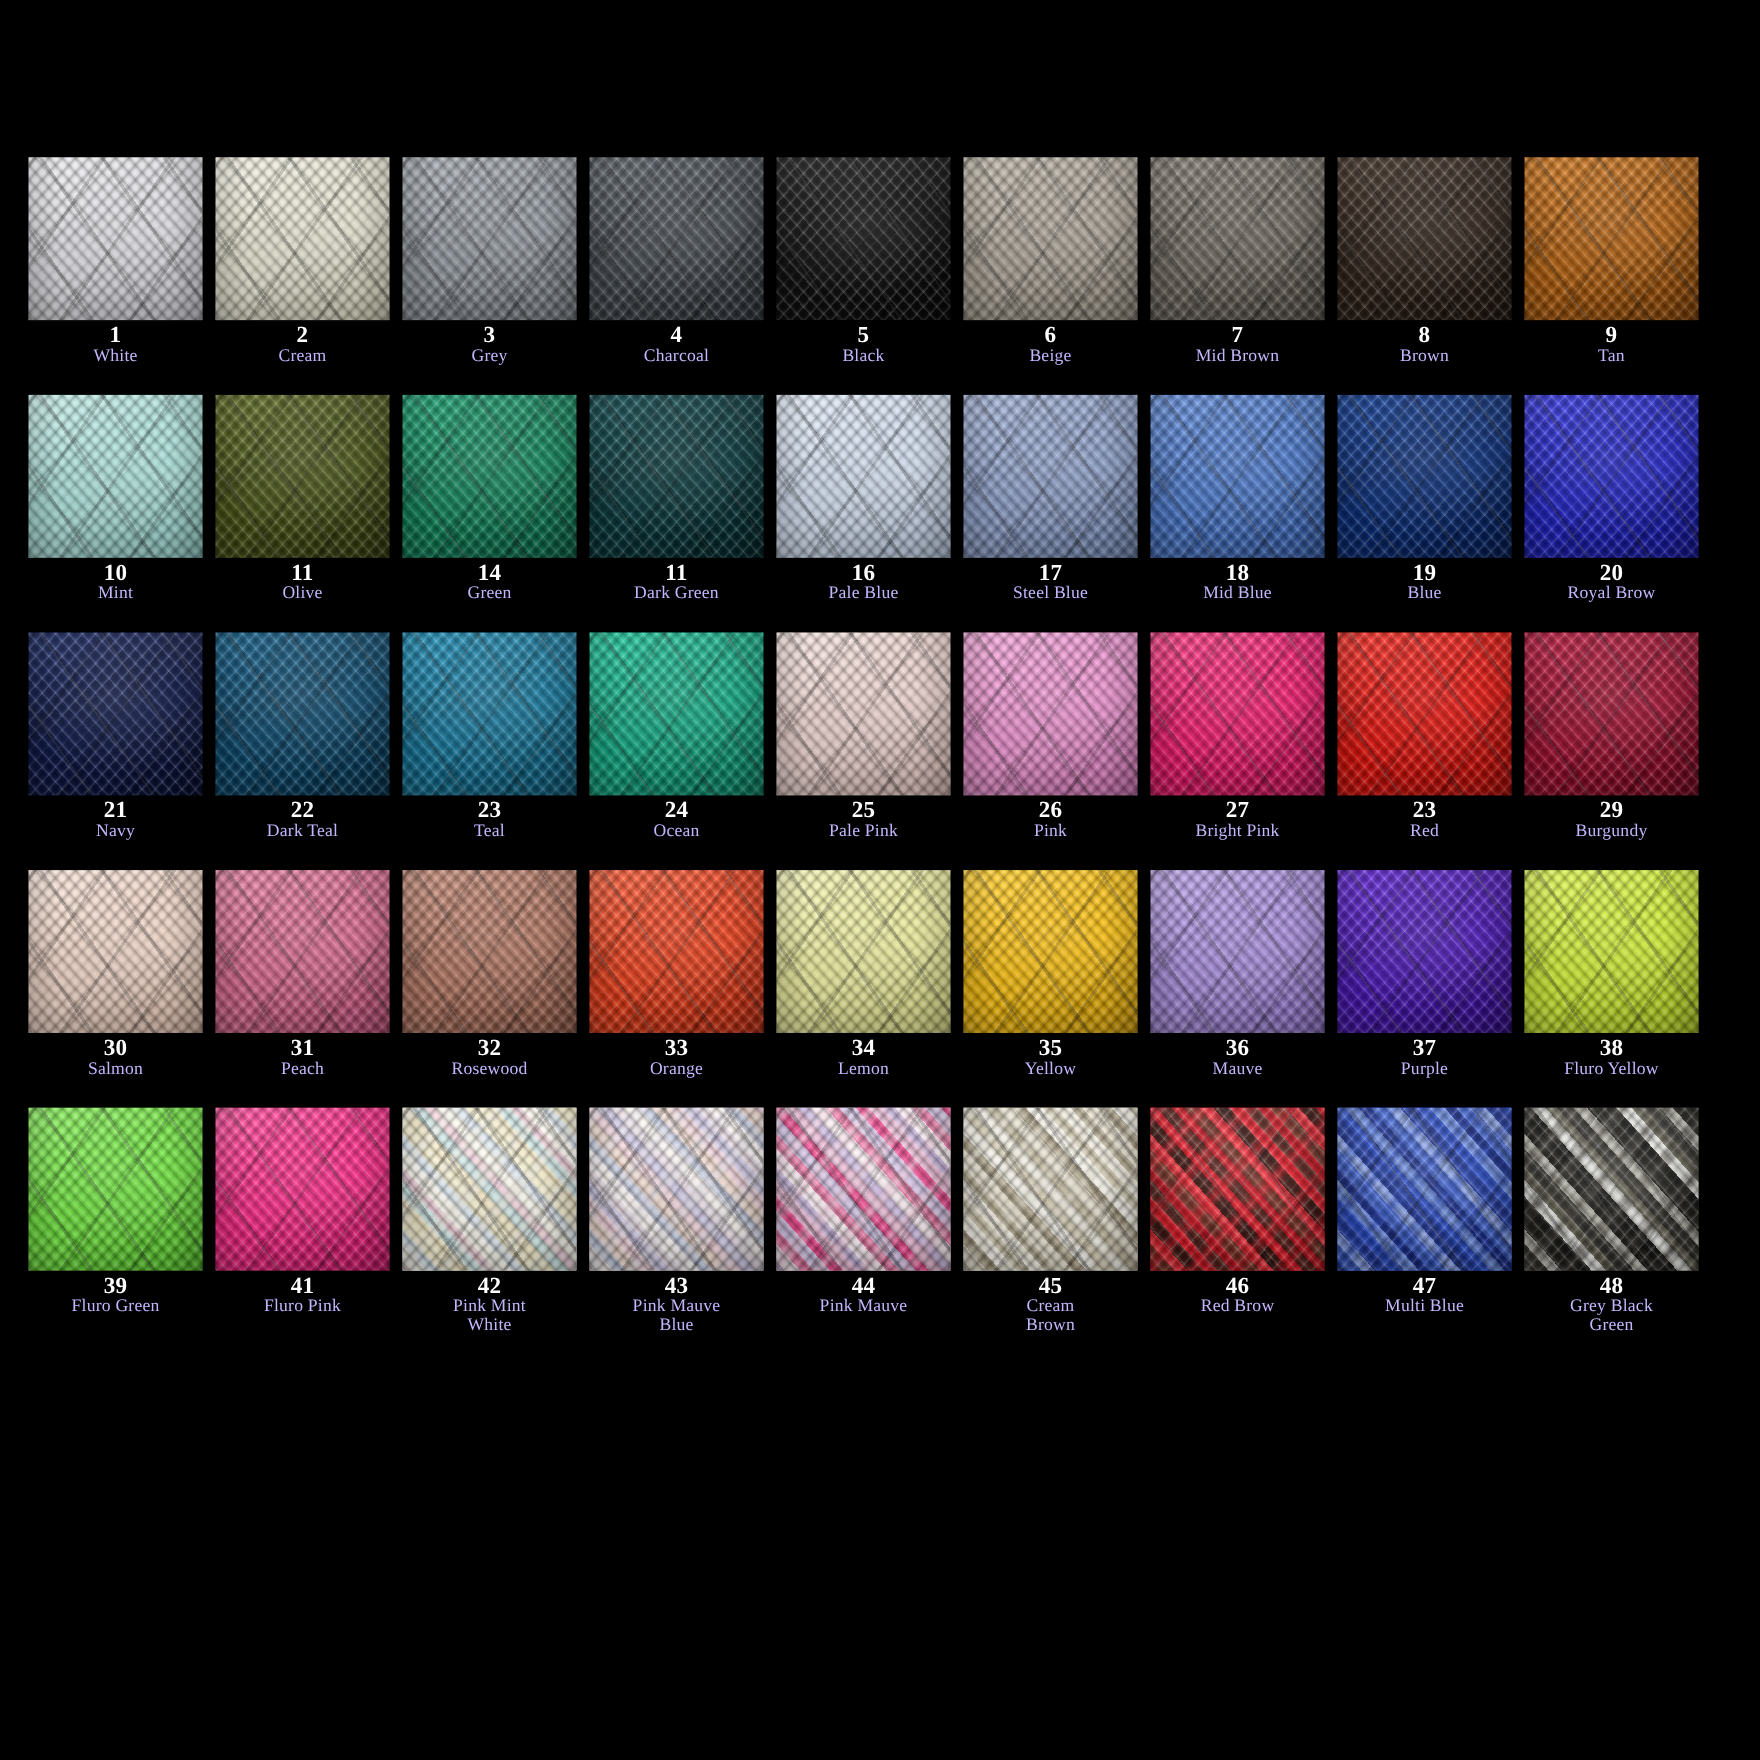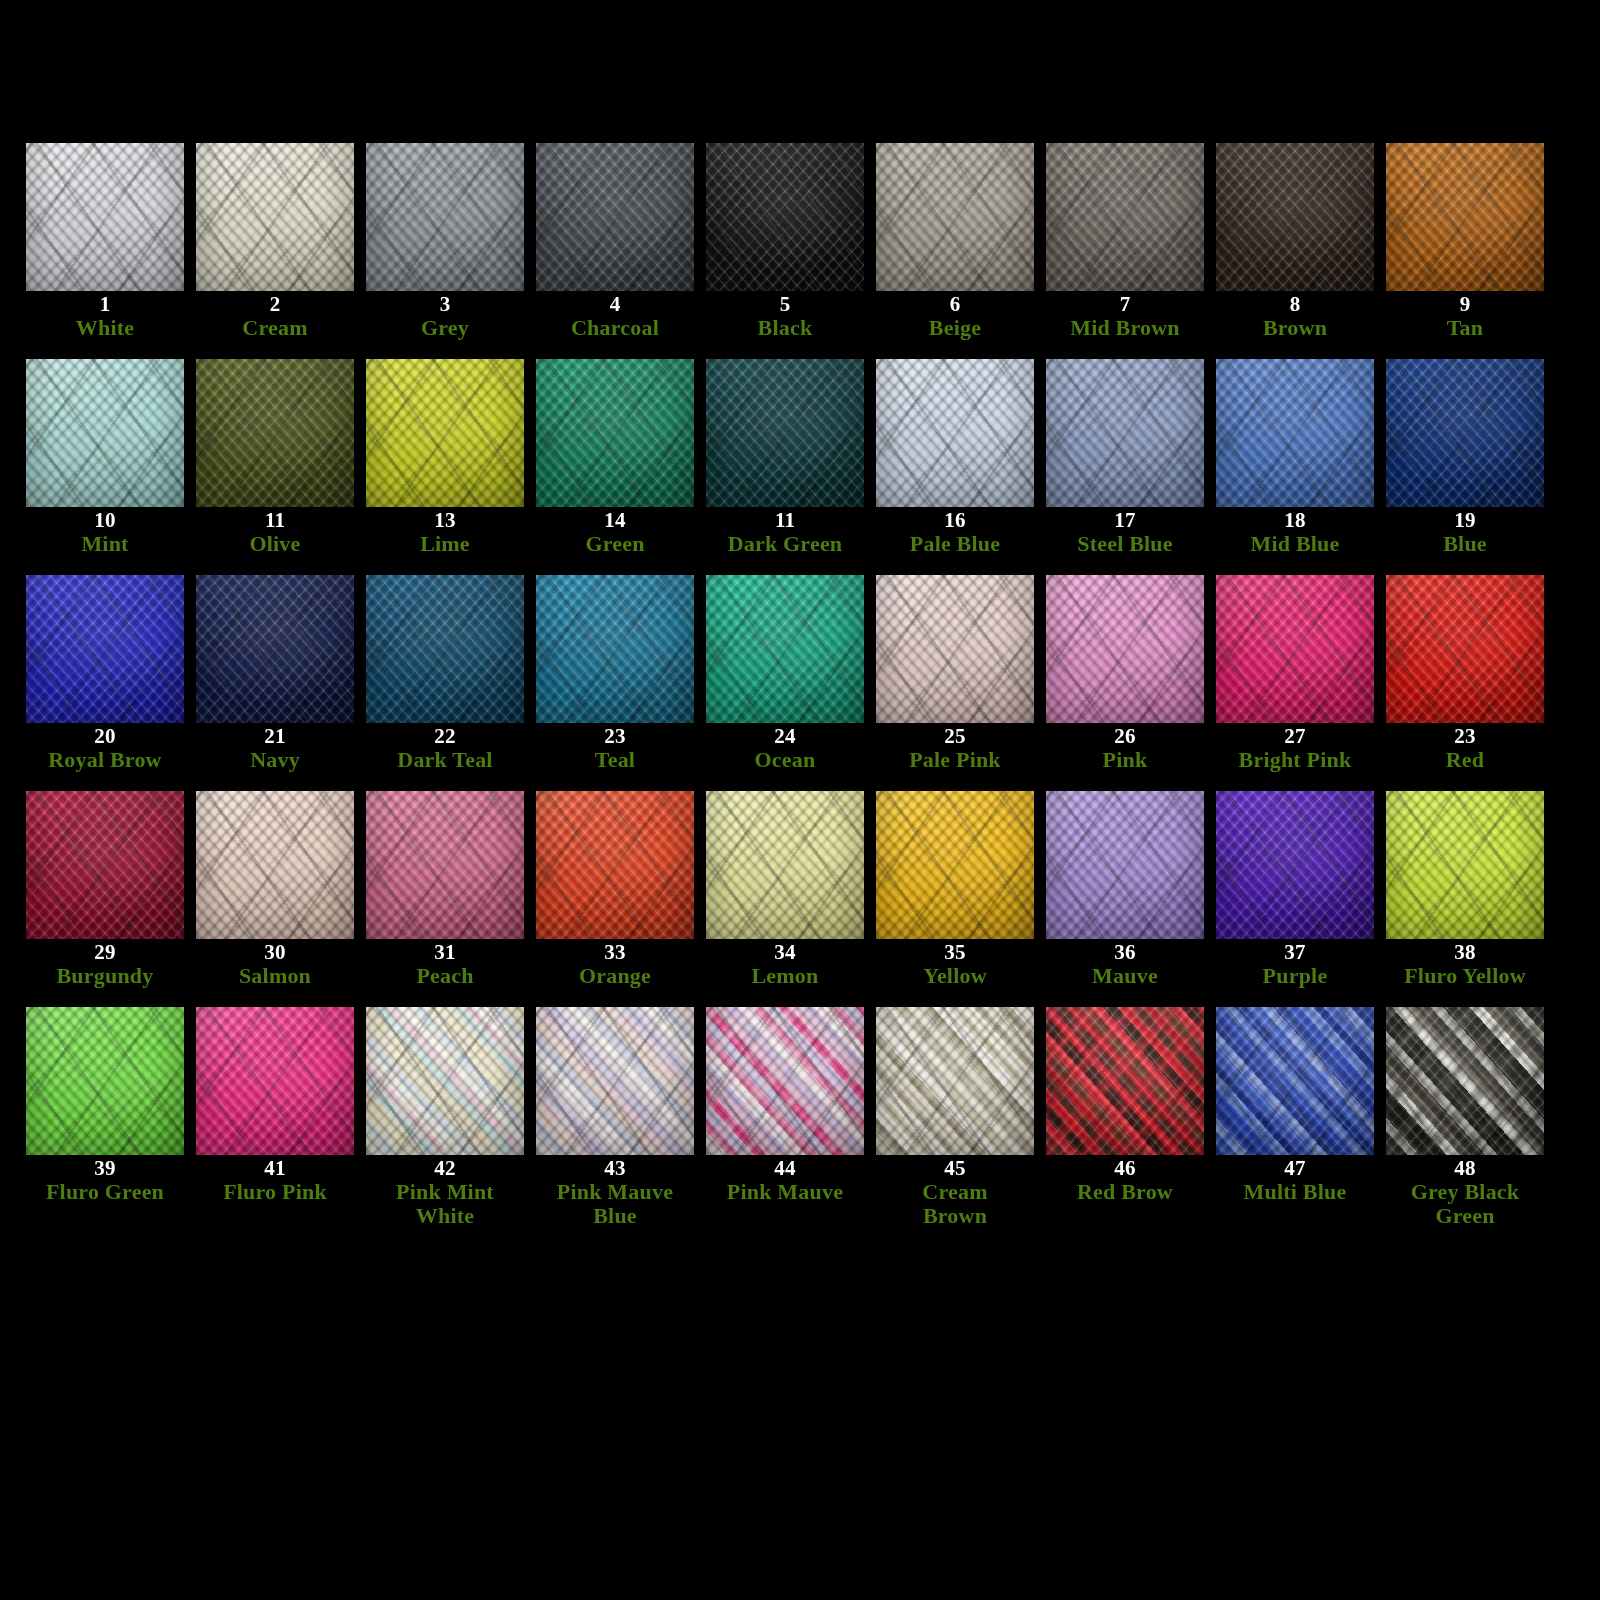--- a/index.html
+++ b/index.html
@@ -125,23 +125,23 @@
   }
   .cap-num {
     display: block;
     font-size: 21px;
     font-weight: bold;
     color: #ffffff;
     margin-bottom: 1px;
   }
   .cap-name {
     display: block;
-    font-size: 22px;
-    font-weight: bold;
-    color: #4d7c0f;
+    font-size: 16px;
+    font-weight: normal;
+    color: #c4b5fd;
     white-space: pre-line;
   }
 </style>
 </head>
 <body>
 
 <div id="chart">
   <div class="grid" id="grid">
       <div class="cell">
         <div class="swatch" style="background: linear-gradient(150deg, rgb(238, 238, 242) 0%, rgb(217, 217, 222) 38%, rgb(217, 217, 222) 62%, rgb(198, 198, 207) 100%);">
@@ -269,32 +269,20 @@
           <div class="ply2"></div>
           <div class="arcs"></div>
           <div class="shade"></div>
         </div>
         <div class="caption">
           <span class="cap-num">11</span>
           <span class="cap-name">Olive</span>
         </div>
       </div>
       <div class="cell">
-        <div class="swatch" style="background: linear-gradient(150deg, rgb(221, 229, 58) 0%, rgb(203, 212, 28) 38%, rgb(203, 212, 28) 62%, rgb(174, 181, 22) 100%);">
-          <div class="ply"></div>
-          <div class="ply2"></div>
-          <div class="arcs"></div>
-          <div class="shade"></div>
-        </div>
-        <div class="caption">
-          <span class="cap-num">13</span>
-          <span class="cap-name">Lime</span>
-        </div>
-      </div>
-      <div class="cell">
         <div class="swatch" style="background: linear-gradient(150deg, rgb(25, 160, 113) 0%, rgb(18, 132, 92) 38%, rgb(18, 132, 92) 62%, rgb(13, 106, 74) 100%);">
           <div class="ply"></div>
           <div class="ply2"></div>
           <div class="arcs"></div>
           <div class="shade"></div>
         </div>
         <div class="caption">
           <span class="cap-num">14</span>
           <span class="cap-name">Green</span>
         </div>
@@ -494,20 +482,32 @@
       <div class="cell">
         <div class="swatch" style="background: linear-gradient(150deg, rgb(230, 131, 164) 0%, rgb(213, 103, 140) 38%, rgb(213, 103, 140) 62%, rgb(189, 80, 119) 100%);">
           <div class="ply"></div>
           <div class="ply2"></div>
           <div class="arcs"></div>
           <div class="shade"></div>
         </div>
         <div class="caption">
           <span class="cap-num">31</span>
           <span class="cap-name">Peach</span>
+        </div>
+      </div>
+      <div class="cell">
+        <div class="swatch" style="background: linear-gradient(150deg, rgb(198, 142, 123) 0%, rgb(176, 117, 97) 38%, rgb(176, 117, 97) 62%, rgb(150, 96, 78) 100%);">
+          <div class="ply"></div>
+          <div class="ply2"></div>
+          <div class="arcs"></div>
+          <div class="shade"></div>
+        </div>
+        <div class="caption">
+          <span class="cap-num">32</span>
+          <span class="cap-name">Rosewood</span>
         </div>
       </div>
       <div class="cell">
         <div class="swatch" style="background: linear-gradient(150deg, rgb(246, 95, 59) 0%, rgb(232, 64, 28) 38%, rgb(232, 64, 28) 62%, rgb(197, 49, 21) 100%);">
           <div class="ply"></div>
           <div class="ply2"></div>
           <div class="arcs"></div>
           <div class="shade"></div>
         </div>
         <div class="caption">

